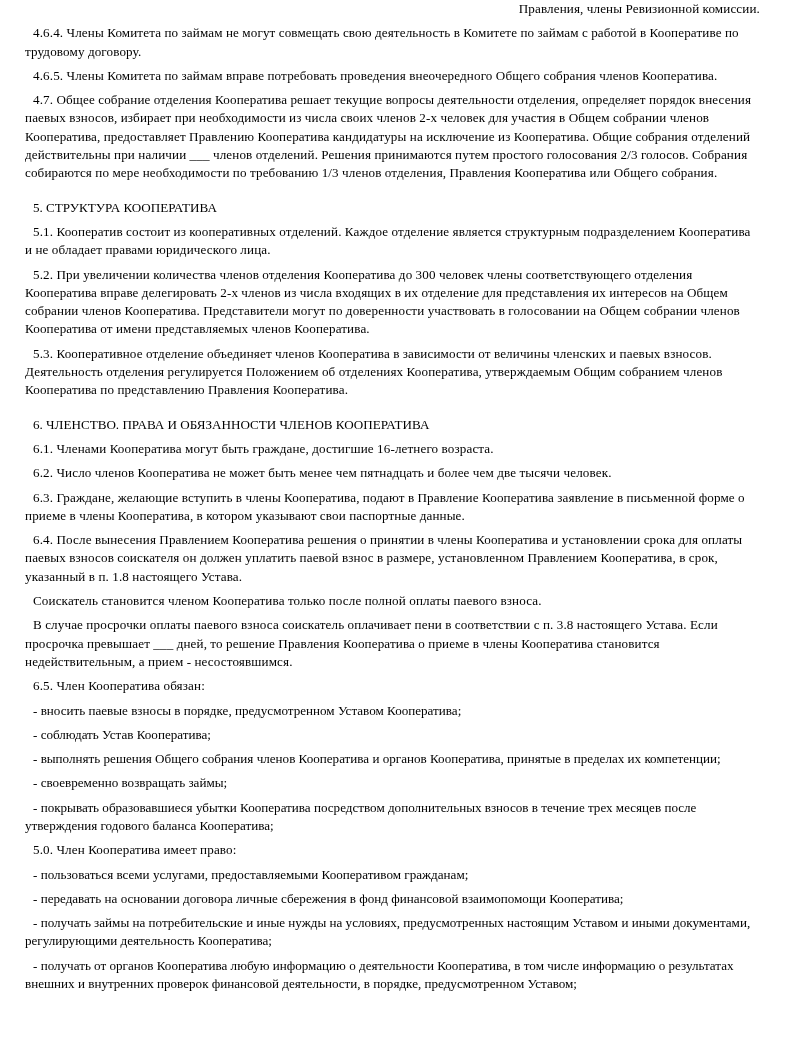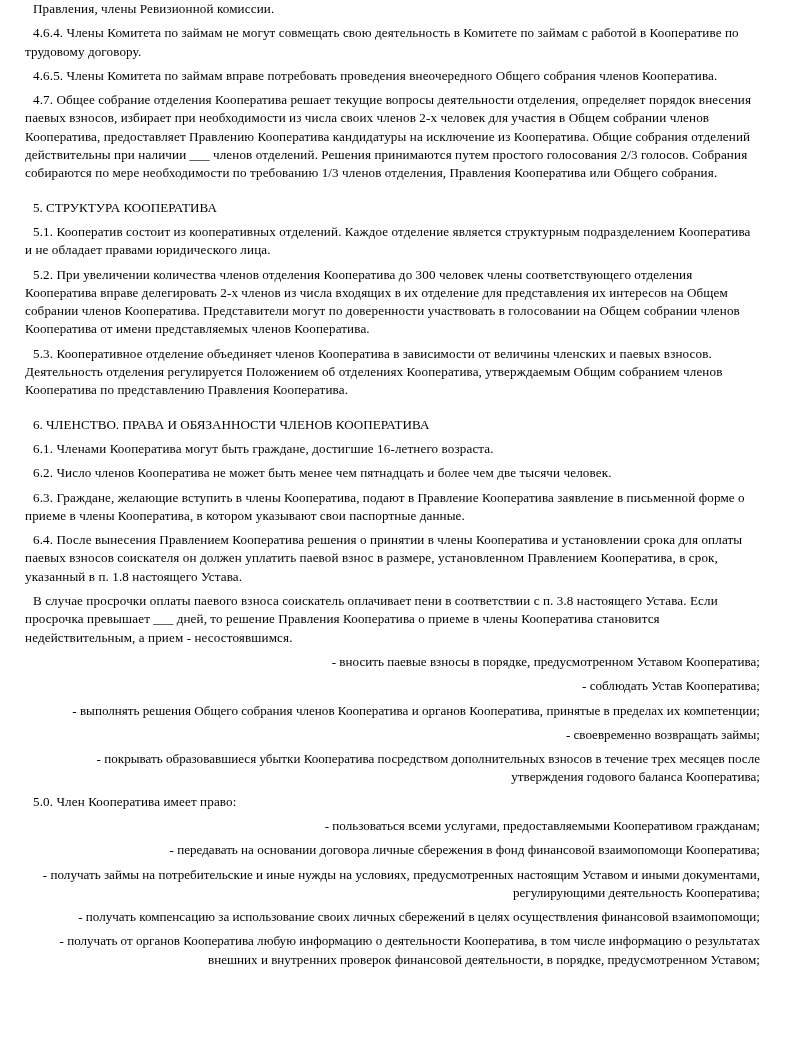--- a/index.html
+++ b/index.html
@@ -34,39 +34,40 @@
     text-align: left;
     text-indent: 8px;
     letter-spacing: 0.01em;
     word-spacing: -0.1px;
     -webkit-font-smoothing: none;
   }
   
   p.cont {
     text-indent: 8px;
     margin-bottom: 6px;
+    text-align: right;
   }
   
   p.heading {
     margin: 16px 0 6px 0;
     padding: 0;
     font-size: 13.1px;
     line-height: 18.3px;
     text-indent: 8px;
     text-align: left;
     font-weight: normal;
   }
   
   p.bullet {
     margin: 0 0 6px 0;
     padding: 0;
     font-size: 13.1px;
     line-height: 18.3px;
     text-indent: 8px;
-    text-align: right;
+    text-align: left;
   }
 </style>
 </head>
 <body>
 
 <div class="page">
   <div class="doc-body">
 
     <p class="para cont">Правления, члены Ревизионной комиссии.</p>
 
@@ -87,32 +88,33 @@
     <p class="heading">6. ЧЛЕНСТВО. ПРАВА И ОБЯЗАННОСТИ ЧЛЕНОВ КООПЕРАТИВА</p>
 
     <p class="para">6.1. Членами Кооператива могут быть граждане, достигшие 16-летнего возраста.</p>
 
     <p class="para">6.2. Число членов Кооператива не может быть менее чем пятнадцать и более чем две тысячи человек.</p>
 
     <p class="para">6.3. Граждане, желающие вступить в члены Кооператива, подают в Правление Кооператива заявление в письменной форме о приеме в члены Кооператива, в котором указывают свои паспортные данные.</p>
 
     <p class="para">6.4. После вынесения Правлением Кооператива решения о принятии в члены Кооператива и установлении срока для оплаты паевых взносов соискателя он должен уплатить паевой взнос в размере, установленном Правлением Кооператива, в срок, указанный в п. 1.8 настоящего Устава.</p>
 
+    <p class="para">Соискатель становится членом Кооператива только после полной оплаты паевого взноса.</p>
 
     <p class="para">В случае просрочки оплаты паевого взноса соискатель оплачивает пени в соответствии с п. 3.8 настоящего Устава. Если просрочка превышает ___ дней, то решение Правления Кооператива о приеме в члены Кооператива становится недействительным, а прием - несостоявшимся.</p>
 
+    <p class="para">6.5. Член Кооператива обязан:</p>
 
     <p class="bullet">- вносить паевые взносы в порядке, предусмотренном Уставом Кооператива;</p>
     <p class="bullet">- соблюдать Устав Кооператива;</p>
     <p class="bullet">- выполнять решения Общего собрания членов Кооператива и органов Кооператива, принятые в пределах их компетенции;</p>
     <p class="bullet">- своевременно возвращать займы;</p>
     <p class="bullet">- покрывать образовавшиеся убытки Кооператива посредством дополнительных взносов в течение трех месяцев после утверждения годового баланса Кооператива;</p>
 
     <p class="para">5.0. Член Кооператива имеет право:</p>
 
     <p class="bullet">- пользоваться всеми услугами, предоставляемыми Кооперативом гражданам;</p>
     <p class="bullet">- передавать на основании договора личные сбережения в фонд финансовой взаимопомощи Кооператива;</p>
     <p class="bullet">- получать займы на потребительские и иные нужды на условиях, предусмотренных настоящим Уставом и иными документами, регулирующими деятельность Кооператива;</p>
-    <p class="bullet">- получать компенсацию за использование своих личных сбережений в целях осуществления финансовой взаимопомощи;</p>
     <p class="bullet">- получать от органов Кооператива любую информацию о деятельности Кооператива, в том числе информацию о результатах внешних и внутренних проверок финансовой деятельности, в порядке, предусмотренном Уставом;</p>
 
   </div>
 </div>
 
 </body></html>

